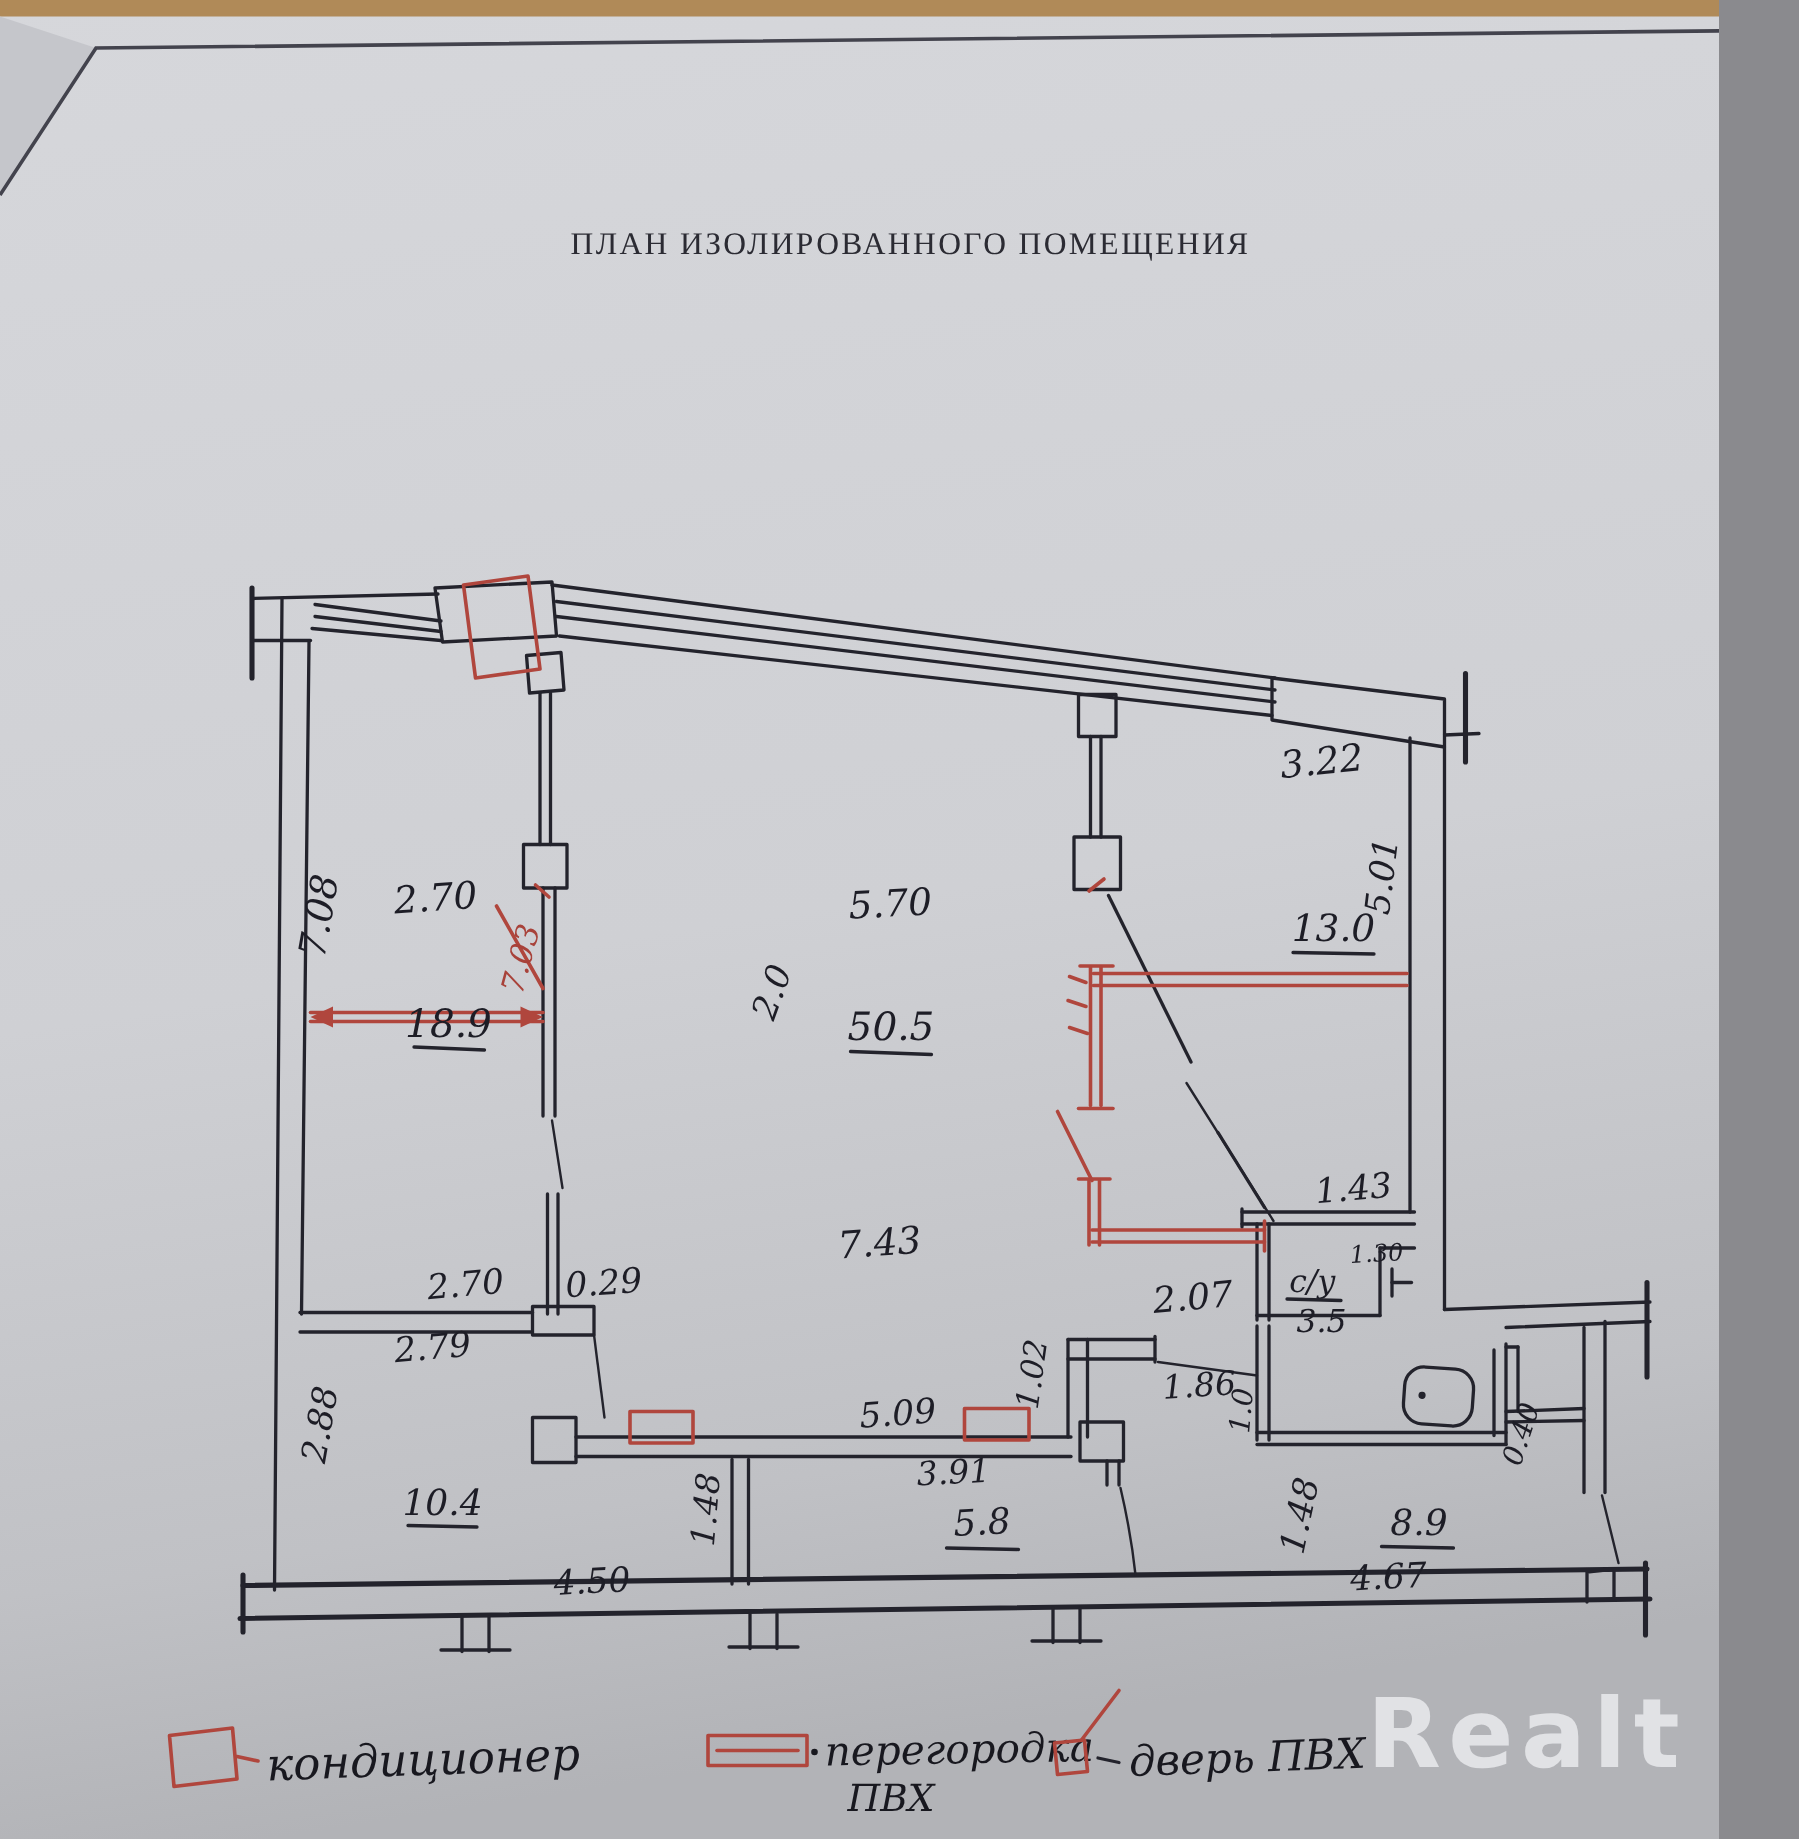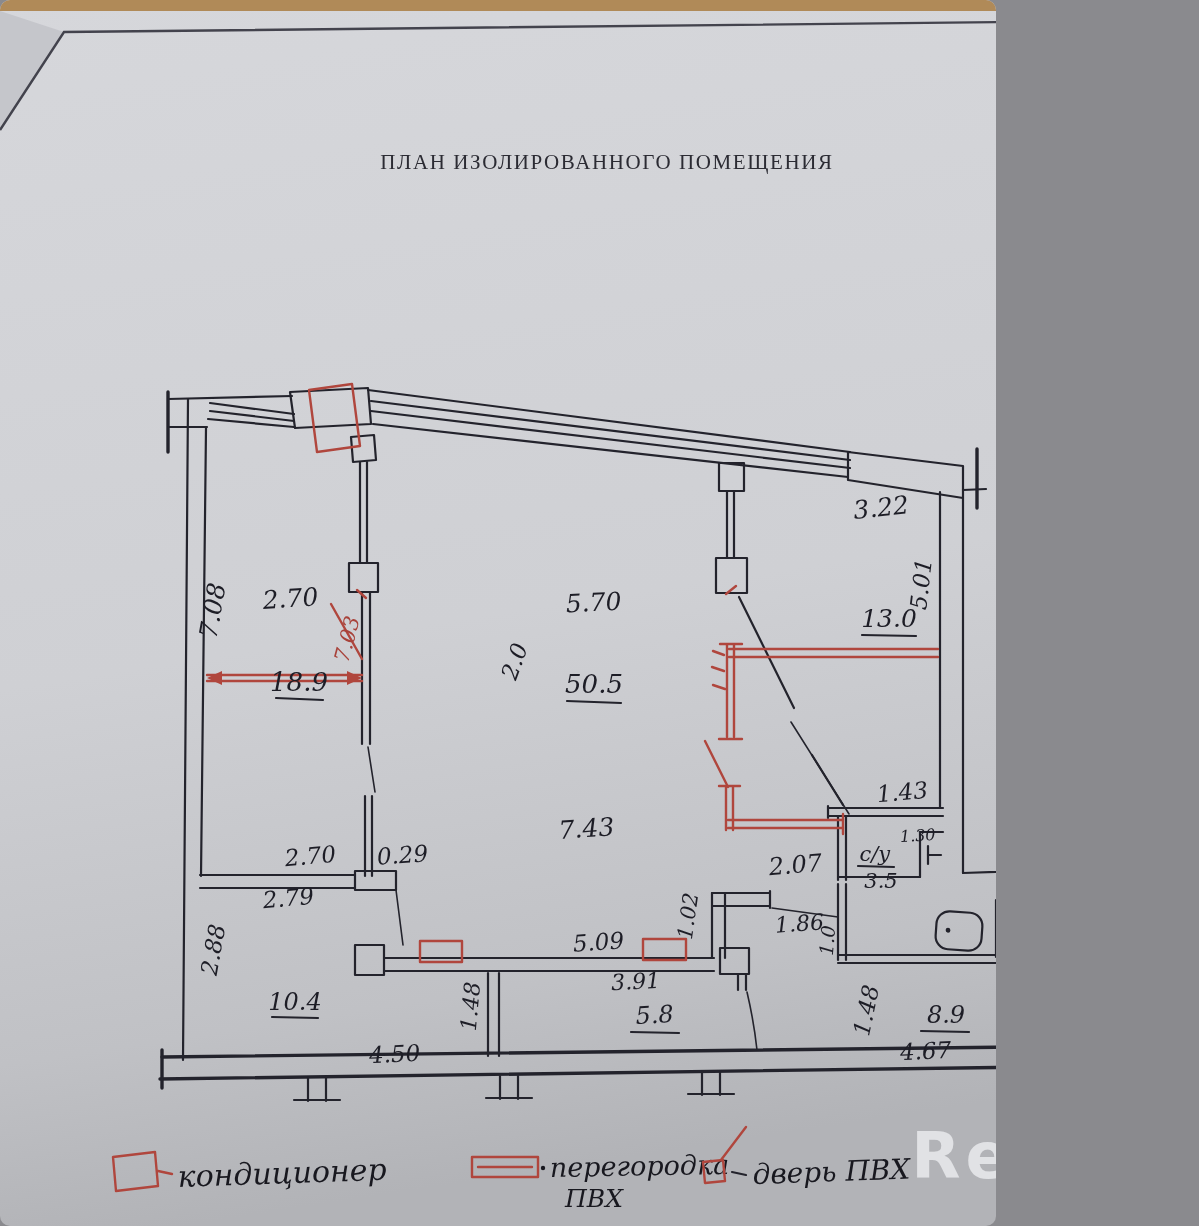--- a/index.html
+++ b/index.html
@@ -1,17 +1,17 @@
 <!DOCTYPE html>
 <html><head>
 <meta charset="utf-8">
 <style>
   html,body{margin:0;padding:0;background:#8a8a8e;}
-  .page{position:relative;width:996px;height:1226px;overflow:hidden;
-        font-family:"Liberation Serif", serif;border-radius:10px;}
+  .page{position:relative;width:1146px;height:1226px;overflow:hidden;
+        font-family:"Liberation Serif", serif;}
   svg{display:block}
   .ink{stroke:#23232c;fill:none;stroke-width:2.2;stroke-linecap:round;stroke-linejoin:round}
   .thick{stroke-width:3.4}
   .thin{stroke-width:1.6}
   .red{stroke:#b0463d;fill:none;stroke-width:2.4;stroke-linecap:round;stroke-linejoin:round}
   .redfill{fill:#b0463d;stroke:none}
   .hw{font-family:"DejaVu Serif", serif;font-style:italic;fill:#1d1d26;}
   .hwred{fill:#a8423a}
   .title{font-family:"Liberation Serif", serif;letter-spacing:1.6px;fill:#2b2b33;font-size:21px}
   .wm{font-family:"DejaVu Sans", sans-serif;font-weight:bold;font-size:64px;

